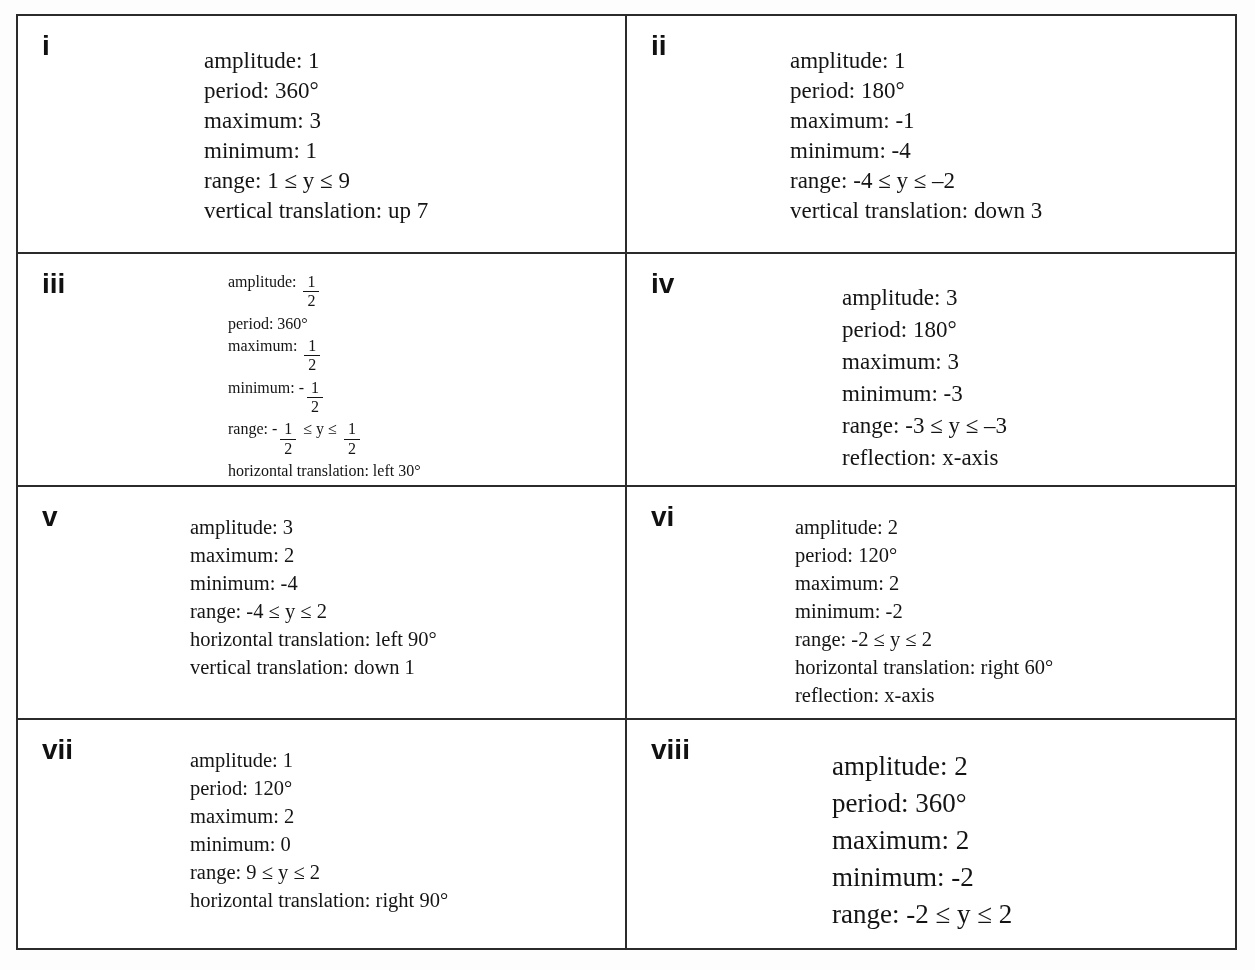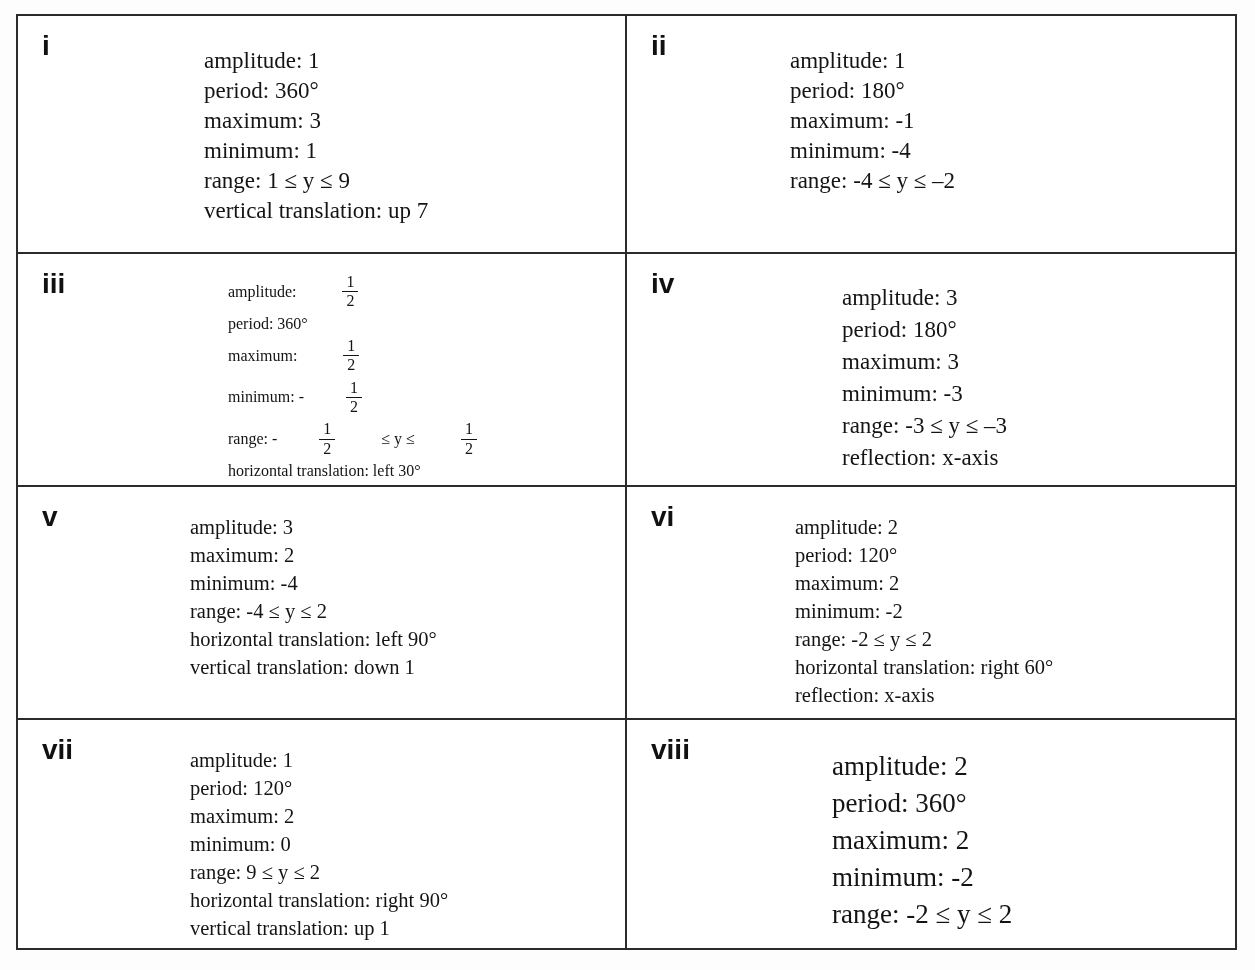--- a/index.html
+++ b/index.html
@@ -24,27 +24,27 @@
   .cell { position:relative; box-sizing:border-box; }
   .cell.col-left  { border-right:2px solid #2b2b2b; }
   .cell.row-top, .cell.row-2, .cell.row-3 { border-bottom:2px solid #2b2b2b; }
   .cell-label {
     position:absolute; top:16px; left:24px;
     font-family:"Liberation Sans", sans-serif;
     font-weight:bold; font-size:28px; line-height:28px;
     color:#111;
   }
   .content { color:#141414; }
-  .line { display:flex; align-items:center; }
+  .line { display:flex; align-items:flex-start; }
   .line .t { white-space:pre; }
 
   
   .c0 .content { margin:30px 0 0 186px; font-size:23px; } .c0 .line { line-height:30px; }
   .c1 .content { margin:30px 0 0 163px; font-size:23px; } .c1 .line { line-height:30px; }
-  .c2 .content { margin:18px 0 0 210px; font-size:16px; } .c2 .line { line-height:20px; min-height:20px; margin-bottom:2px;gap:39px; }
+  .c2 .content { margin:18px 0 0 210px; font-size:16px; } .c2 .line { line-height:20px; min-height:20px; margin-bottom:2px; }
   .c3 .content { margin:28px 0 0 215px; font-size:23px; } .c3 .line { line-height:32px; }
   .c4 .content { margin:26px 0 0 172px; font-size:20.5px; } .c4 .line { line-height:28px; }
   .c5 .content { margin:26px 0 0 168px; font-size:20.5px; } .c5 .line { line-height:28px; }
   .c6 .content { margin:26px 0 0 172px; font-size:20.5px; } .c6 .line { line-height:28px; }
   .c7 .content { margin:28px 0 0 205px; font-size:27px; } .c7 .line { line-height:37px; }
 
   .frac {
     display:inline-flex; flex-direction:column; align-items:center;
     margin:1px 3px; line-height:1.15;
   }
@@ -92,20 +92,23 @@
           </div>
           <div class="line">
             <span class="t">maximum: -1</span>
           </div>
           <div class="line">
             <span class="t">minimum: -4</span>
           </div>
           <div class="line">
             <span class="t">range: -4 ≤ y ≤ –2</span>
           </div>
+          <div class="line">
+            <span class="t">vertical translation: down 3</span>
+          </div>
         </div>
     </div>
 
     <div class="cell c2 col-left row-2">
       <span class="cell-label">iii</span>
       <div class="content">
           <div class="line">
             <span class="t">amplitude: </span>
             <span class="frac">
               <span class="num">1</span>
@@ -236,23 +239,20 @@
           </div>
           <div class="line">
             <span class="t">minimum: 0</span>
           </div>
           <div class="line">
             <span class="t">range: 9 ≤ y ≤ 2</span>
           </div>
           <div class="line">
             <span class="t">horizontal translation: right 90°</span>
           </div>
-          <div class="line">
-            <span class="t">vertical translation: up 1</span>
-          </div>
         </div>
     </div>
 
     <div class="cell c7">
       <span class="cell-label">viii</span>
       <div class="content">
           <div class="line">
             <span class="t">amplitude: 2</span>
           </div>
           <div class="line">

